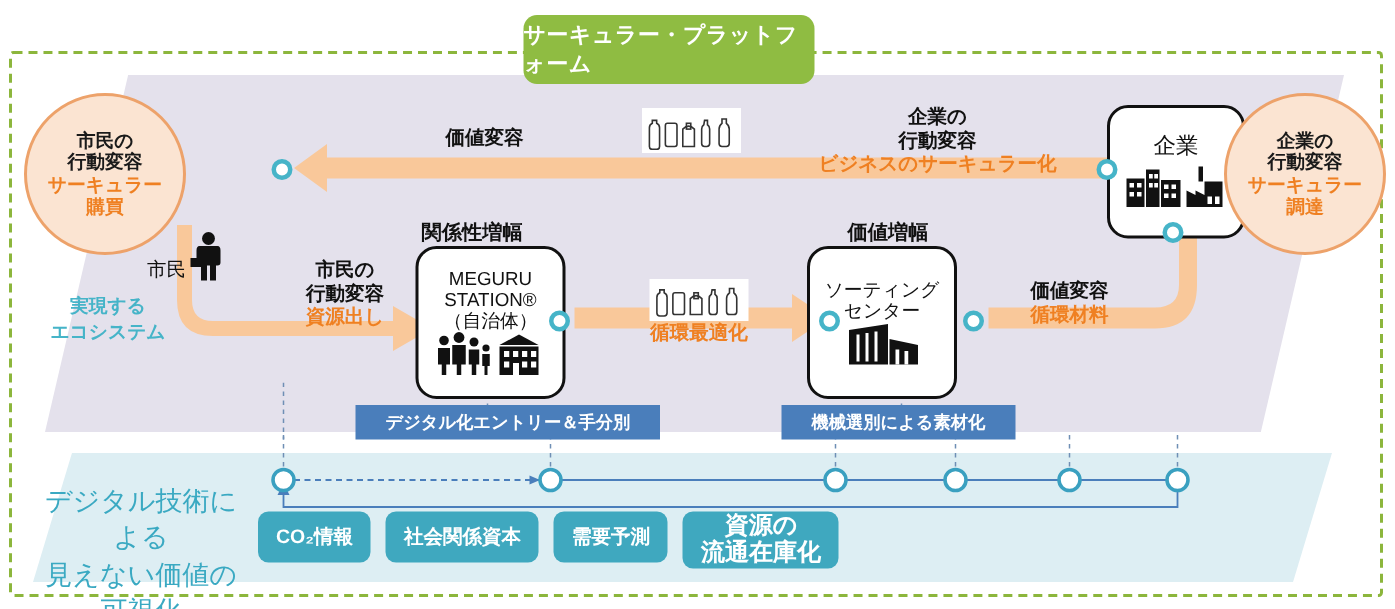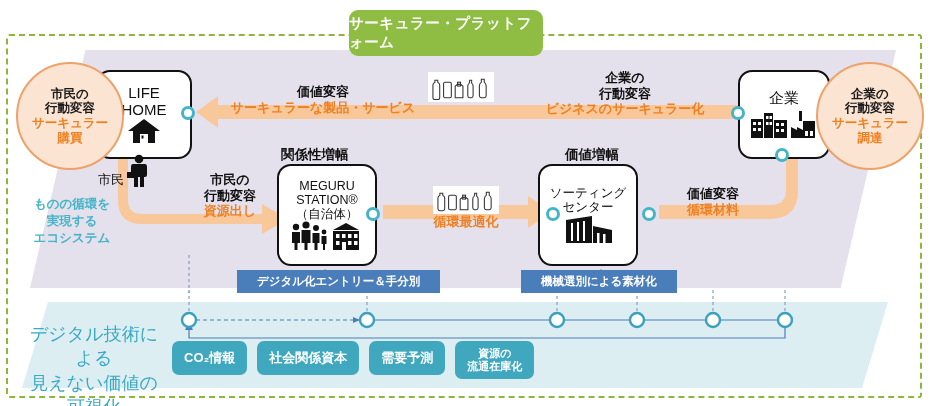--- a/index.html
+++ b/index.html
@@ -131,21 +131,21 @@
   #callout-right{left:521px;top:270px;}
 
   
   .chips{position:absolute;left:172px;top:341px;display:flex;gap:10px;z-index:20;}
   .chip{
     background:#3fa8bf;color:#ffffff;border-radius:7px;
     font-size:13px;font-weight:bold;
     display:flex;align-items:center;justify-content:center;text-align:center;
     height:34px;padding:0 12px;line-height:1.15;
   }
-  .chip.two-line{height:38px;font-size:11px;}
+  .chip.two-line{height:38px;font-size:16px;}
 
   svg{display:block;}
 </style>
 </head>
 <body>
 
 <div id="stage">
 
   <div class="plane"></div>
 
@@ -205,31 +205,20 @@
     <span class="ln-or">購買</span>
   </div>
 
   <div class="ellipse" id="ellipse-right">
     <span class="ln-dark">企業の</span>
     <span class="ln-dark">行動変容</span>
     <span class="ln-or">サーキュラー</span>
     <span class="ln-or">調達</span>
   </div>
 
-  <div class="node" id="node-life">
-    <div class="node-label">LIFE</div>
-    <div class="node-label">HOME</div>
-    <div class="node-icons">
-      <svg width="34" height="26" viewBox="0 0 34 26">
-        <polygon points="17,1 33,13 28,13 28,25 6,25 6,13 1,13" fill="#111"></polygon>
-        <rect x="13" y="16" width="8" height="9" fill="#fff"></rect>
-        <rect x="14.5" y="17.5" width="2" height="3" fill="#111"></rect>
-      </svg>
-    </div>
-  </div>
   <div class="dot" style="left:181px;top:106px;"></div>
 
   <div class="node" id="node-company">
     <div class="node-label">企業</div>
     <div class="node-icons">
       <svg width="70" height="32" viewBox="0 0 70 32">
         <g fill="#111">
           <rect x="2" y="12" width="12" height="19"></rect>
           <rect x="15" y="6" width="9" height="25"></rect>
           <rect x="25" y="13" width="13" height="18"></rect>
@@ -348,21 +337,20 @@
       <g fill="#111">
         <circle cx="13" cy="5" r="4.3"></circle>
         <path d="M7,10 h12 q2,0 2,3 v8 q0,2 -2,2 h-1 v10 h-4 v-10 h-2 v10 h-4 v-10 h-1 q-2,0 -2,-2 v-8 q0,-3 2,-3 z"></path>
         <rect x="1" y="18" width="7" height="6"></rect>
       </g>
     </svg>
   </div>
 
   <div class="flow-text" style="left:228px;top:84px;width:190px;">
     <div class="t-dark">価値変容</div>
-    <div class="t-or">サーキュラーな製品・サービス</div>
   </div>
 
   <div class="flow-text" style="left:510px;top:70px;width:230px;">
     <div class="t-dark">企業の</div>
     <div class="t-dark">行動変容</div>
     <div class="t-or">ビジネスのサーキュラー化</div>
   </div>
 
   <div class="flow-text" style="left:175px;top:172px;width:110px;">
     <div class="t-dark">市民の</div>
@@ -373,21 +361,20 @@
   <div class="flow-text" style="left:408px;top:214px;width:116px;">
     <div class="t-or">循環最適化</div>
   </div>
 
   <div class="flow-text" style="left:665px;top:186px;width:96px;">
     <div class="t-dark">価値変容</div>
     <div class="t-or">循環材料</div>
   </div>
 
   <div class="eco-text">
-    <div>ものの循環を</div>
     <div>実現する</div>
     <div>エコシステム</div>
   </div>
 
   <div class="digital-text">
     <div>デジタル技術による</div>
     <div>見えない価値の</div>
     <div>可視化</div>
   </div>
 

